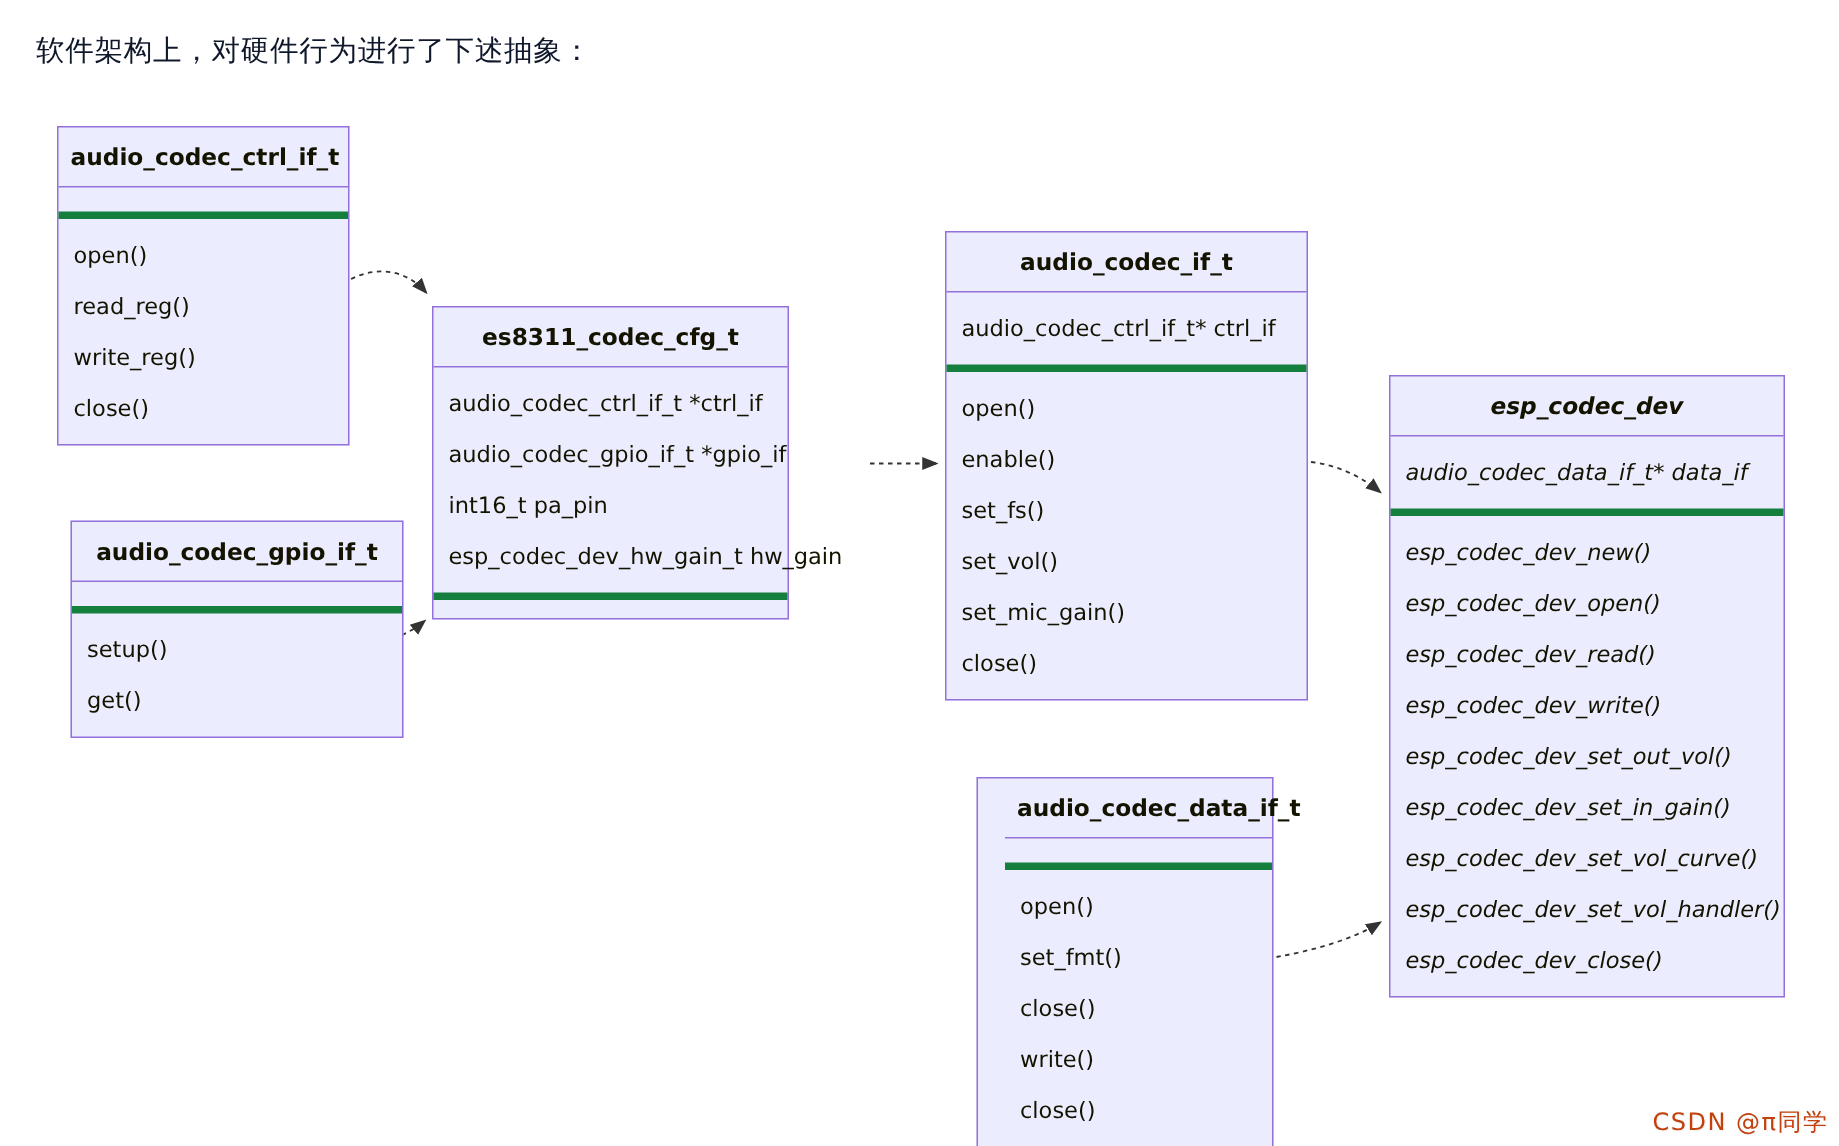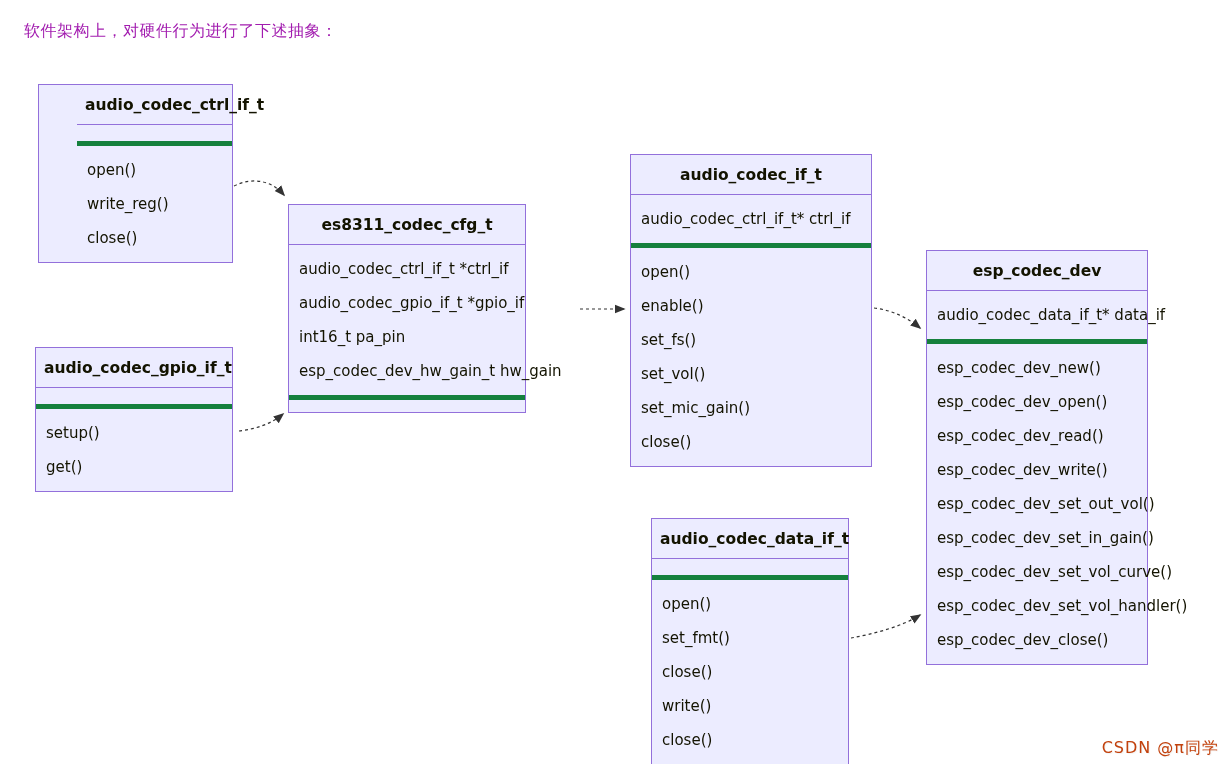--- a/index.html
+++ b/index.html
@@ -8,22 +8,22 @@
     width: 1226px;
     height: 764px;
     background: #ffffff;
     overflow: hidden;
     font-family: "DejaVu Sans", "Liberation Sans", sans-serif;
   }
   #heading {
     position: absolute;
     left: 24px;
     top: 21px;
-    font-size: 16px;
-    color: #a21caf;
+    font-size: 19px;
+    color: #0f172a;
     letter-spacing: 0.5px;
   }
   
   .uml {
     position: absolute;
     background: #ECECFF;
     border: 1px solid #9370DB;
     color: #131300;
     box-sizing: border-box;
   }
@@ -77,31 +77,32 @@
         <path d="M0,1 L10,5 L0,9 z" fill="#333333"></path>
       </marker>
     </defs>
     <path class="rel" d="M 234 186 C 252 177 271 180 284 195" marker-end="url(#arr)"></path>
     <path class="rel" d="M 239 431 C 256 429 271 424 283 414" marker-end="url(#arr)"></path>
     <path class="rel" d="M 580 309 L 624 309" marker-end="url(#arr)"></path>
     <path class="rel" d="M 874 308 C 892 310 908 318 920 328" marker-end="url(#arr)"></path>
     <path class="rel" d="M 851 638 C 873 634 901 627 920 615" marker-end="url(#arr)"></path>
   </svg>
 
-  <div class="uml" style="left:38px; top:84px; width:195px;padding-left:38px;">
+  <div class="uml" style="left:38px; top:84px; width:195px;">
     <div class="uml-title">audio_codec_ctrl_if_t</div>
     <div class="uml-sec empty"></div>
     <div class="uml-sec methods">
       <div class="mem">open()</div>
+      <div class="mem">read_reg()</div>
       <div class="mem">write_reg()</div>
       <div class="mem">close()</div>
     </div>
   </div>
 
-  <div class="uml" style="left:35px; top:347px; width:198px;">
+  <div class="uml" style="left:47px; top:347px; width:222px;">
     <div class="uml-title">audio_codec_gpio_if_t</div>
     <div class="uml-sec empty"></div>
     <div class="uml-sec methods">
       <div class="mem">setup()</div>
       <div class="mem">get()</div>
     </div>
   </div>
 
   <div class="uml" style="left:288px; top:204px; width:238px;">
     <div class="uml-title">es8311_codec_cfg_t</div>
@@ -122,33 +123,33 @@
     <div class="uml-sec methods">
       <div class="mem">open()</div>
       <div class="mem">enable()</div>
       <div class="mem">set_fs()</div>
       <div class="mem">set_vol()</div>
       <div class="mem">set_mic_gain()</div>
       <div class="mem">close()</div>
     </div>
   </div>
 
-  <div class="uml" style="left:651px; top:518px; width:198px;">
+  <div class="uml" style="left:651px; top:518px; width:198px;padding-left:18px;">
     <div class="uml-title">audio_codec_data_if_t</div>
     <div class="uml-sec empty"></div>
     <div class="uml-sec methods">
       <div class="mem">open()</div>
       <div class="mem">set_fmt()</div>
       <div class="mem">close()</div>
       <div class="mem">write()</div>
       <div class="mem">close()</div>
     </div>
   </div>
 
-  <div class="uml" style="left:926px; top:250px; width:222px;">
+  <div class="uml" style="left:926px; top:250px; width:264px;font-style:italic;">
     <div class="uml-title">esp_codec_dev</div>
     <div class="uml-sec attrs">
       <div class="mem">audio_codec_data_if_t* data_if</div>
     </div>
     <div class="uml-sec methods">
       <div class="mem">esp_codec_dev_new()</div>
       <div class="mem">esp_codec_dev_open()</div>
       <div class="mem">esp_codec_dev_read()</div>
       <div class="mem">esp_codec_dev_write()</div>
       <div class="mem">esp_codec_dev_set_out_vol()</div>

